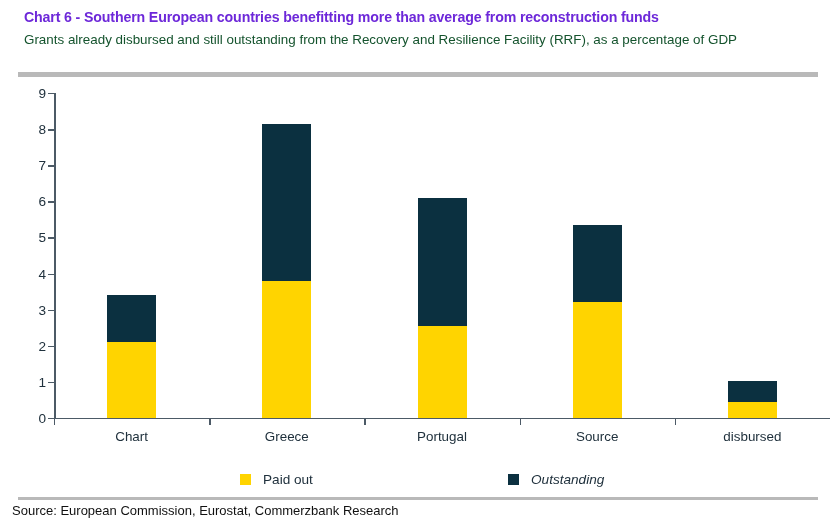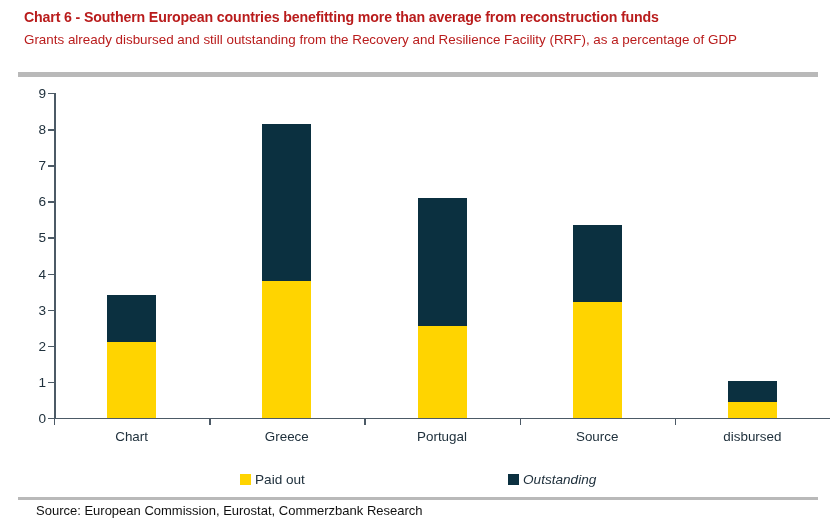--- a/index.html
+++ b/index.html
@@ -28,32 +28,32 @@
     width: 830px;
   }
   .chart-title {
     position: absolute;
     left: 24px;
     top: 8px;
     width: 800px;
     font-size: 14.2px;
     font-weight: bold;
     letter-spacing: -0.15px;
-    color: #b91c1c;
+    color: #6d28d9;
     line-height: 18px;
     white-space: nowrap;
   }
   .chart-subtitle {
     position: absolute;
     left: 24px;
     top: 31px;
     width: 790px;
     font-size: 13.4px;
     font-weight: normal;
-    color: #b91c1c;
+    color: #14532d;
     line-height: 17.5px;
   }
   .header-rule {
     position: absolute;
     left: 18px;
     top: 72px;
     width: 800px;
     height: 5px;
     background: #b9b9b9;
   }
@@ -145,21 +145,21 @@
     position: absolute;
     top: 472px;
     left: 0;
     width: 830px;
     height: 20px;
   }
   .legend-item {
     position: absolute;
     display: flex;
     align-items: center;
-    gap: 4px;
+    gap: 12px;
     font-size: 13.6px;
     color: #20313d;
     white-space: nowrap;
   }
   .legend-swatch {
     width: 11px;
     height: 11px;
     display: inline-block;
     flex: 0 0 auto;
   }
@@ -168,21 +168,21 @@
   .footer-rule {
     position: absolute;
     left: 18px;
     top: 497px;
     width: 800px;
     height: 3px;
     background: #b9b9b9;
   }
   .source-line {
     position: absolute;
-    left: 36px;
+    left: 12px;
     top: 503px;
     font-size: 13px;
     color: #111111;
     white-space: nowrap;
   }
 </style>
 </head>
 <body>
 
 <div id="page">

